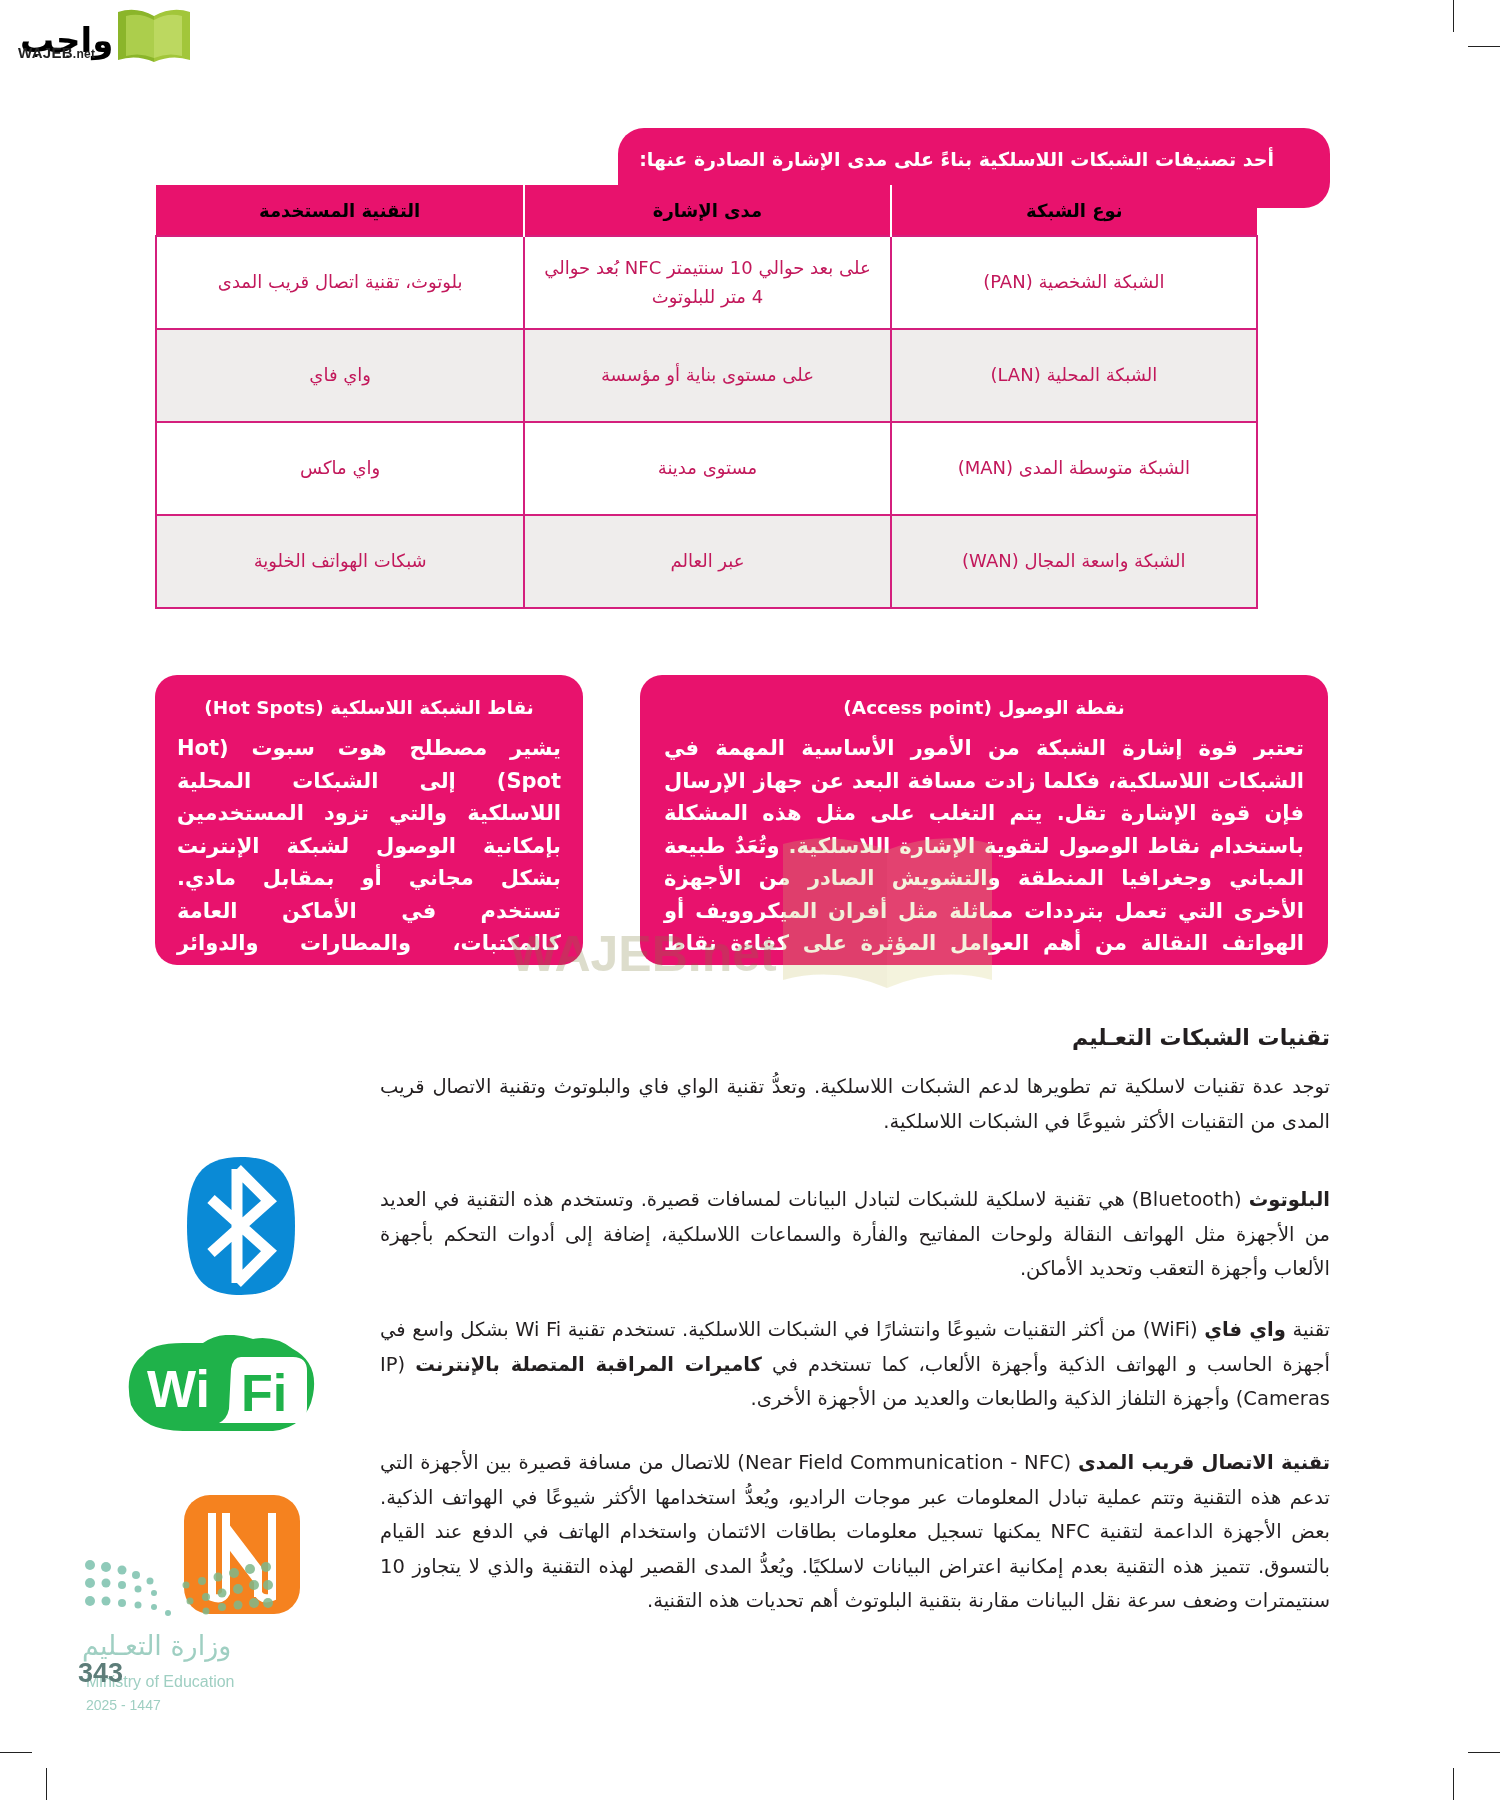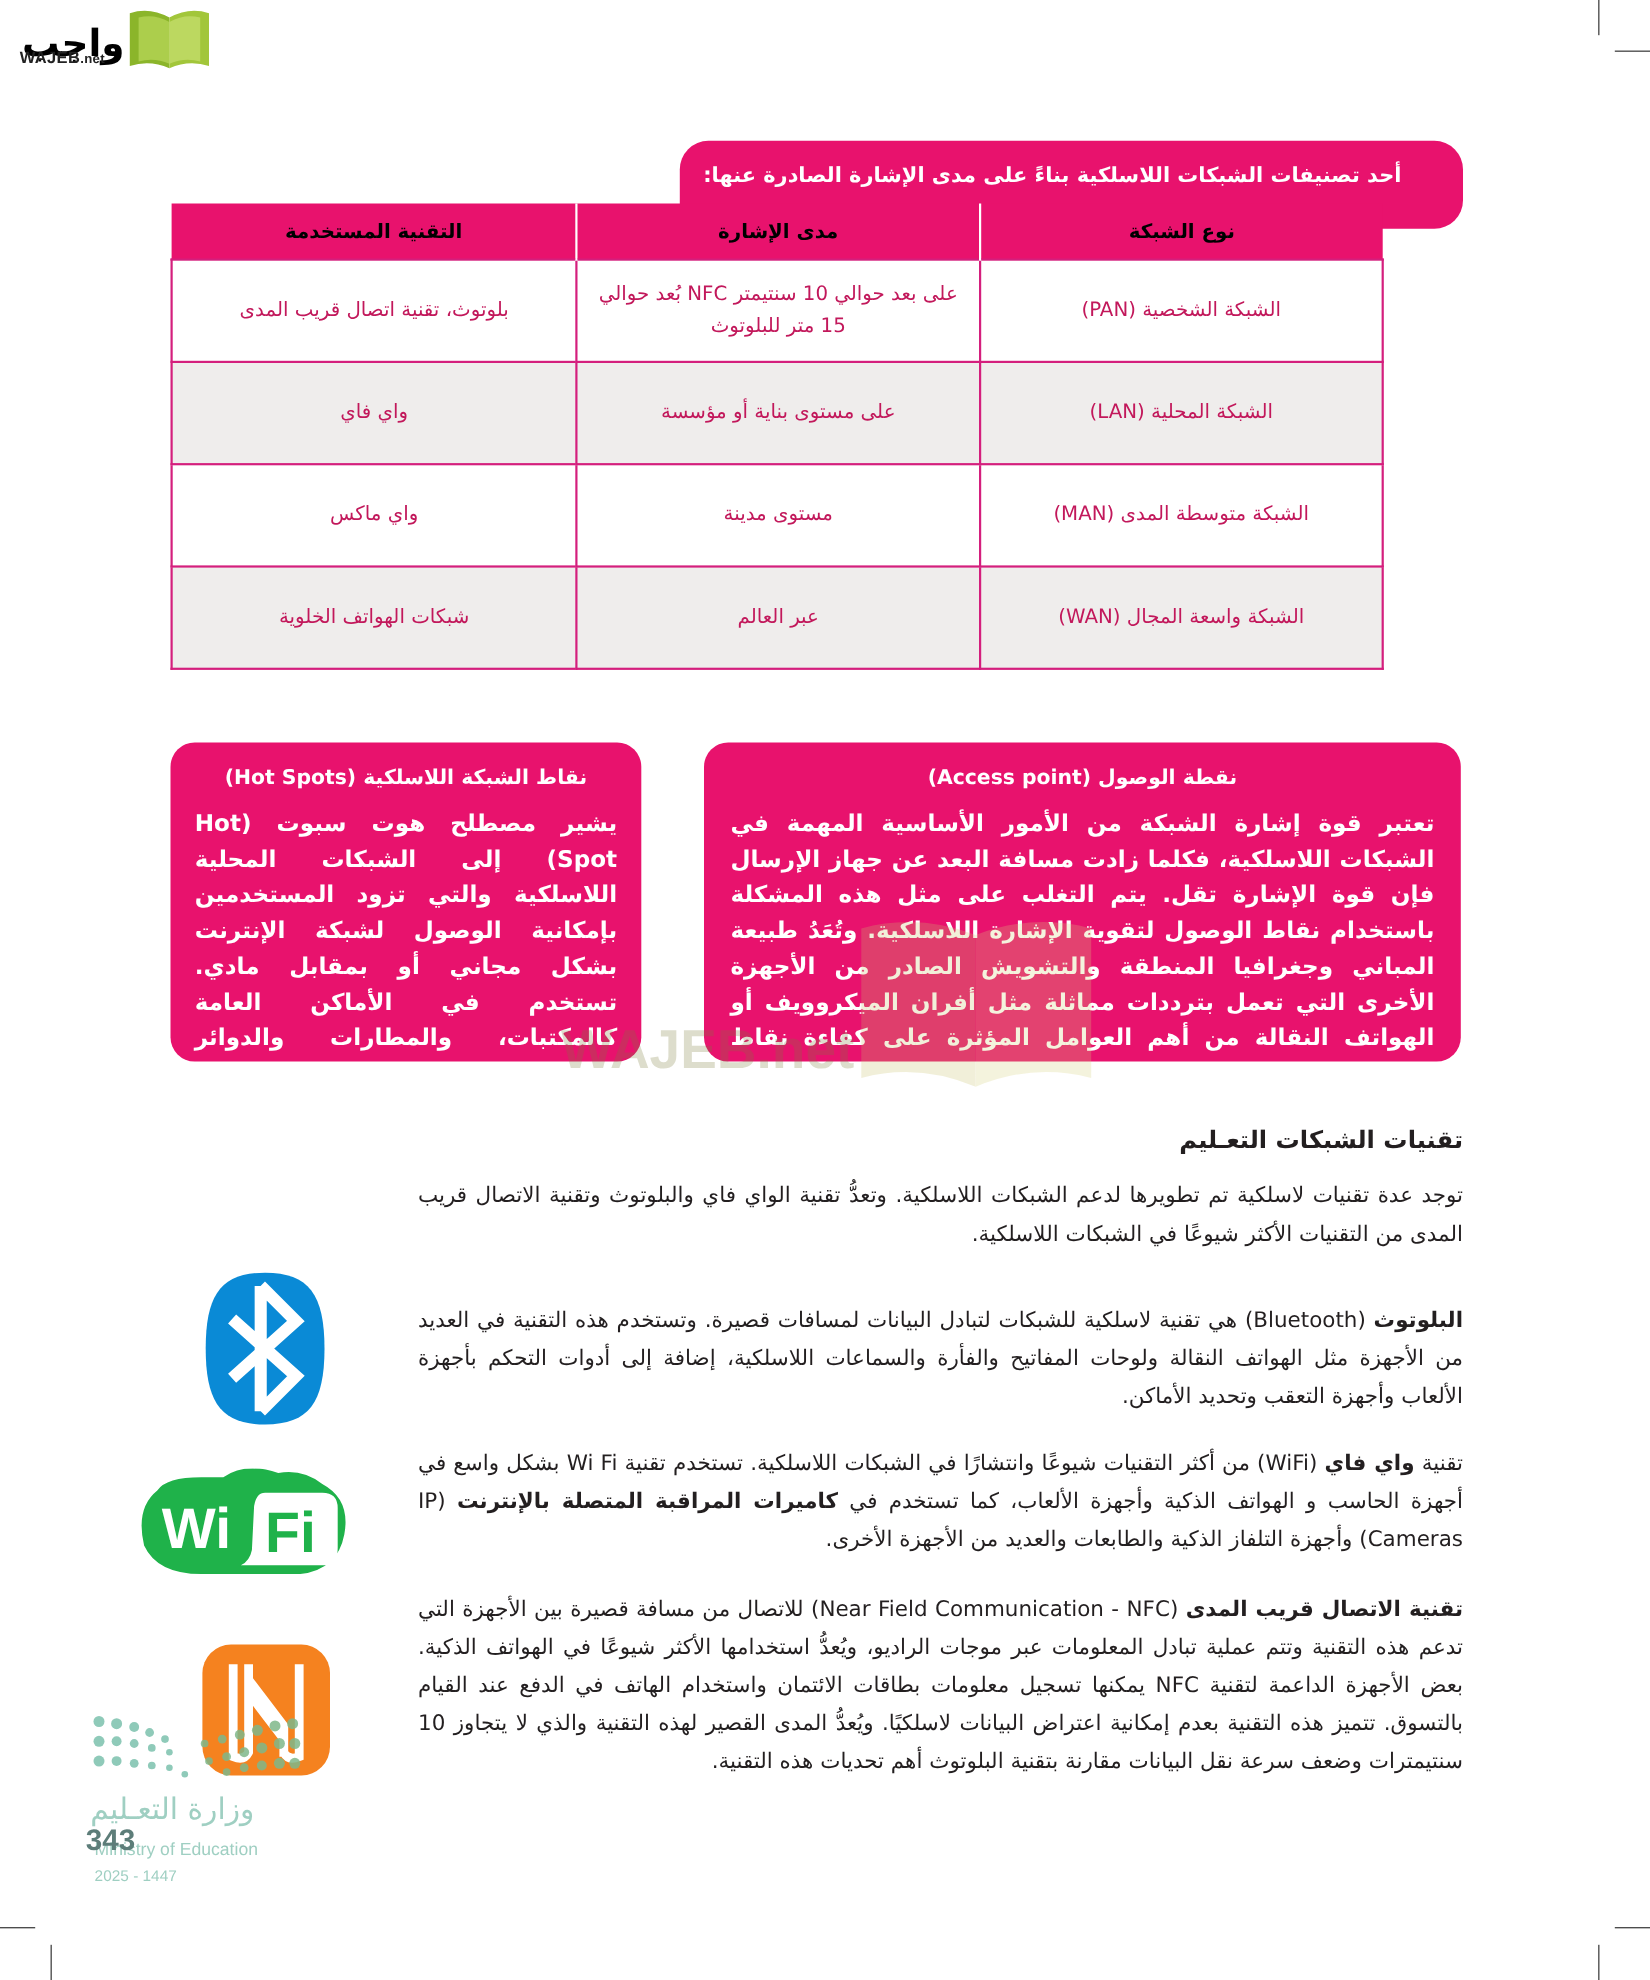--- a/index.html
+++ b/index.html
@@ -129,21 +129,21 @@
   <thead>
     <tr>
       <th>نوع الشبكة</th>
       <th>مدى الإشارة</th>
       <th>التقنية المستخدمة</th>
     </tr>
   </thead>
   <tbody>
     <tr class="row-odd">
       <td>الشبكة الشخصية (PAN)</td>
-      <td>على بعد حوالي 10 سنتيمتر NFC بُعد حوالي 15 متر للبلوتوث</td>
+      <td>على بعد حوالي 10 سنتيمتر NFC بُعد حوالي 4 متر للبلوتوث</td>
       <td>بلوتوث، تقنية اتصال قريب المدى</td>
     </tr>
     <tr class="row-even">
       <td>الشبكة المحلية (LAN)</td>
       <td>على مستوى بناية أو مؤسسة</td>
       <td>واي فاي</td>
     </tr>
     <tr class="row-odd">
       <td>الشبكة متوسطة المدى (MAN)</td>
       <td>مستوى مدينة</td>

